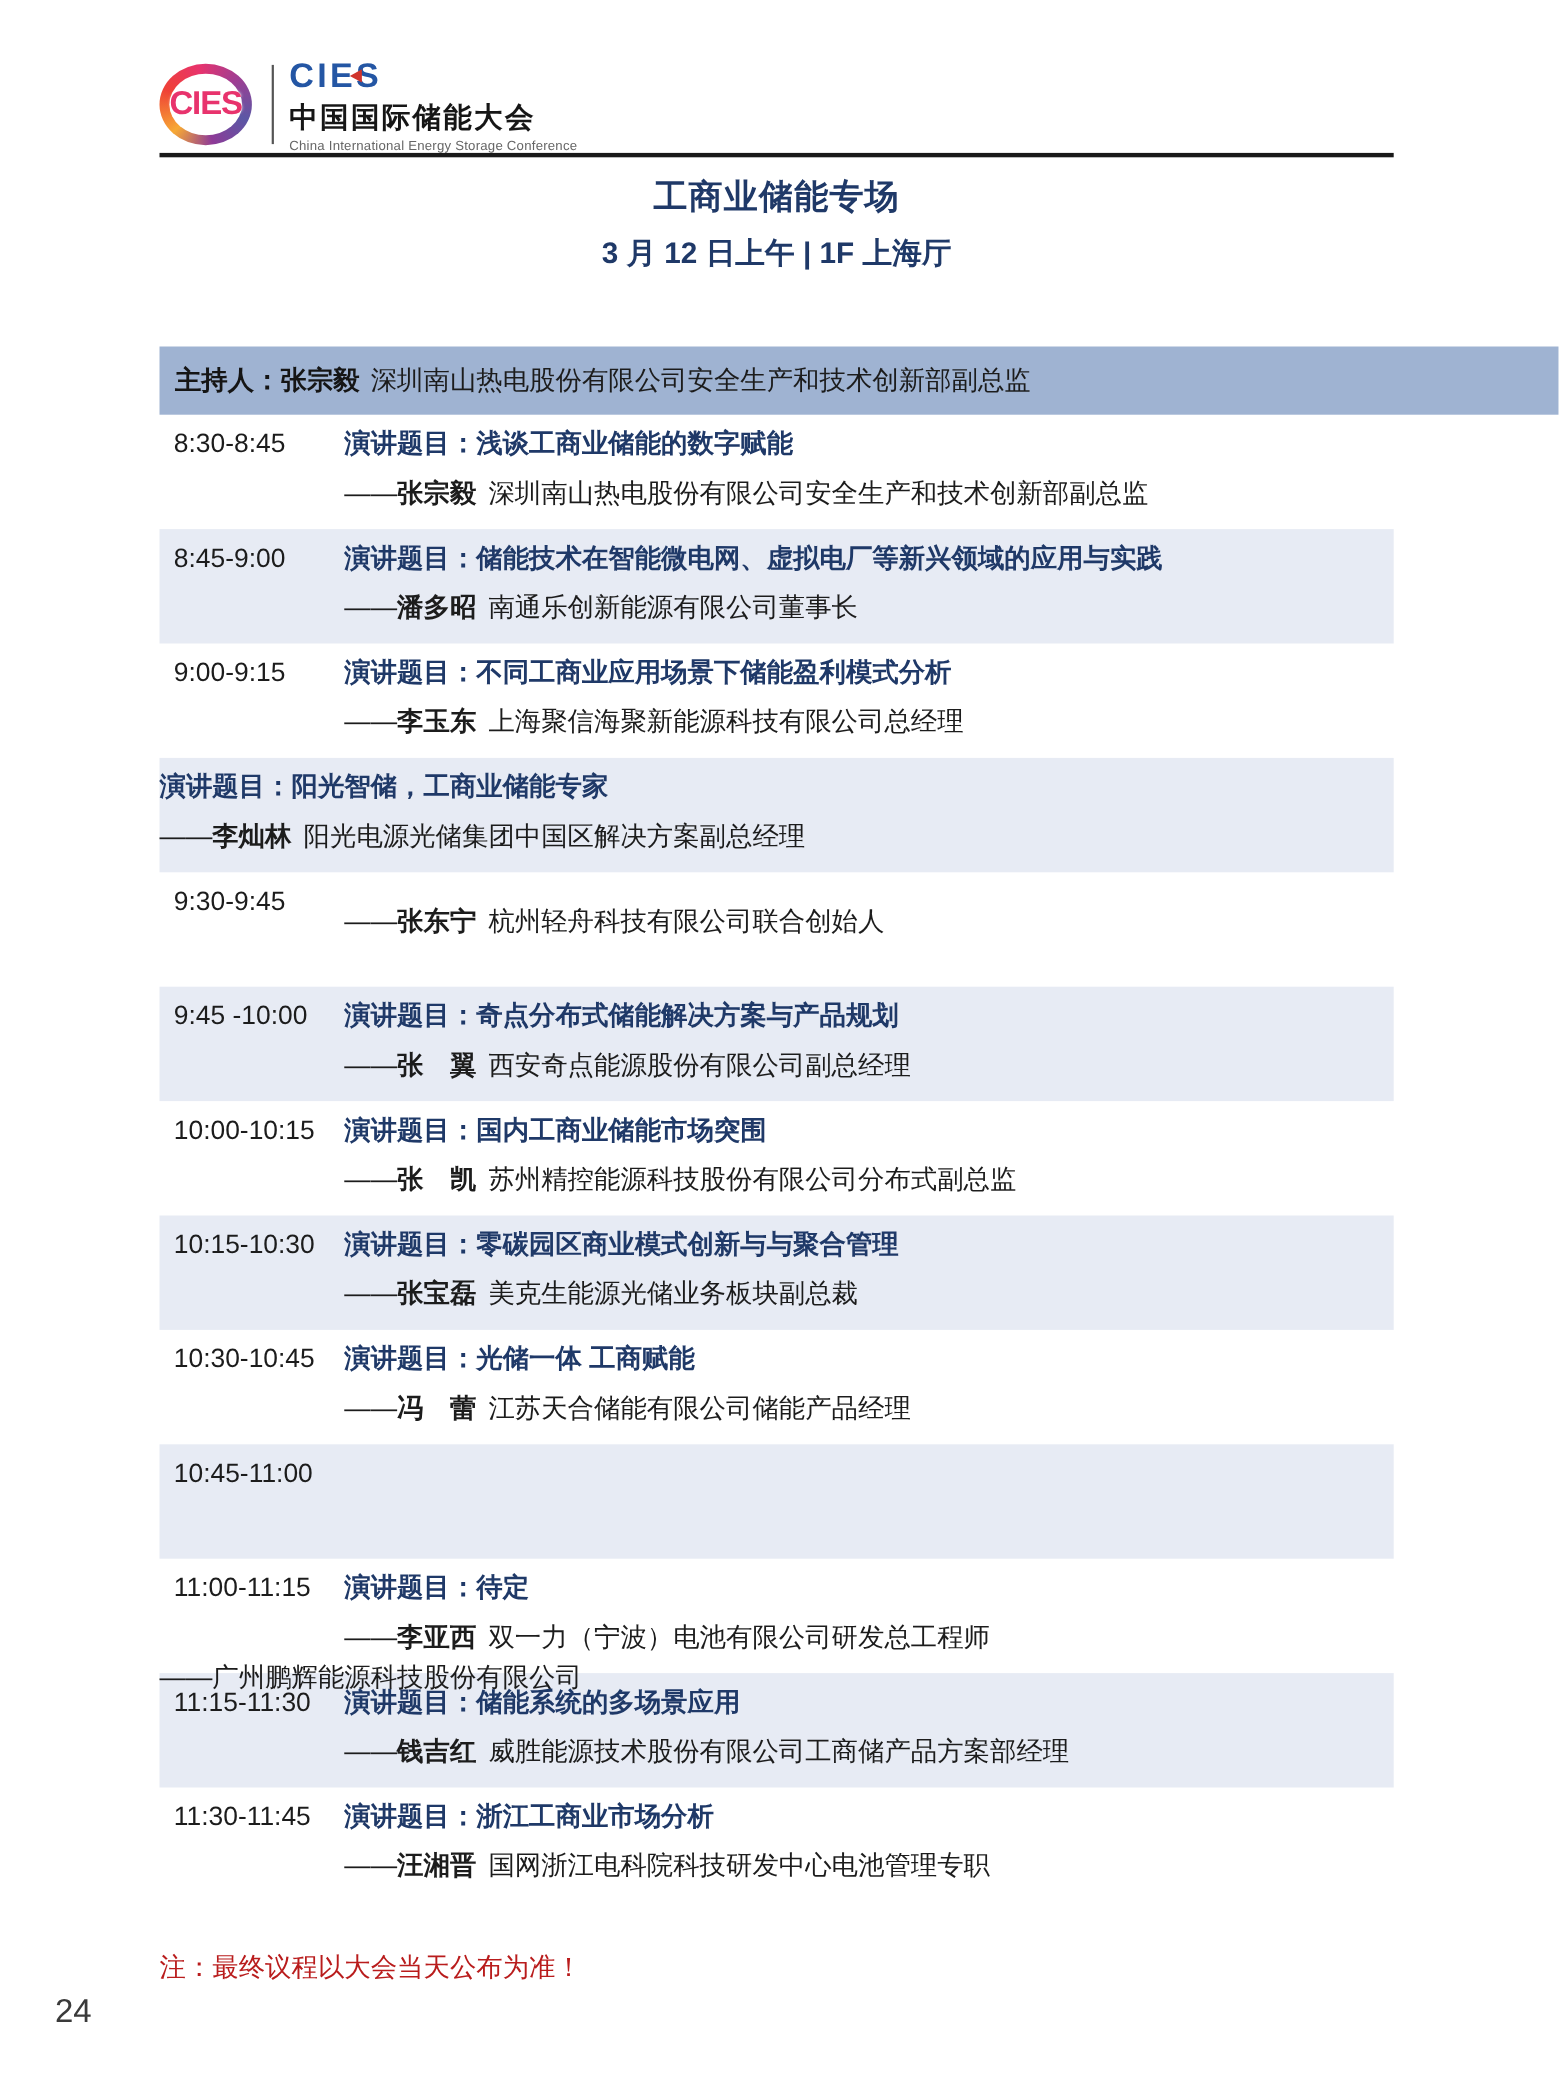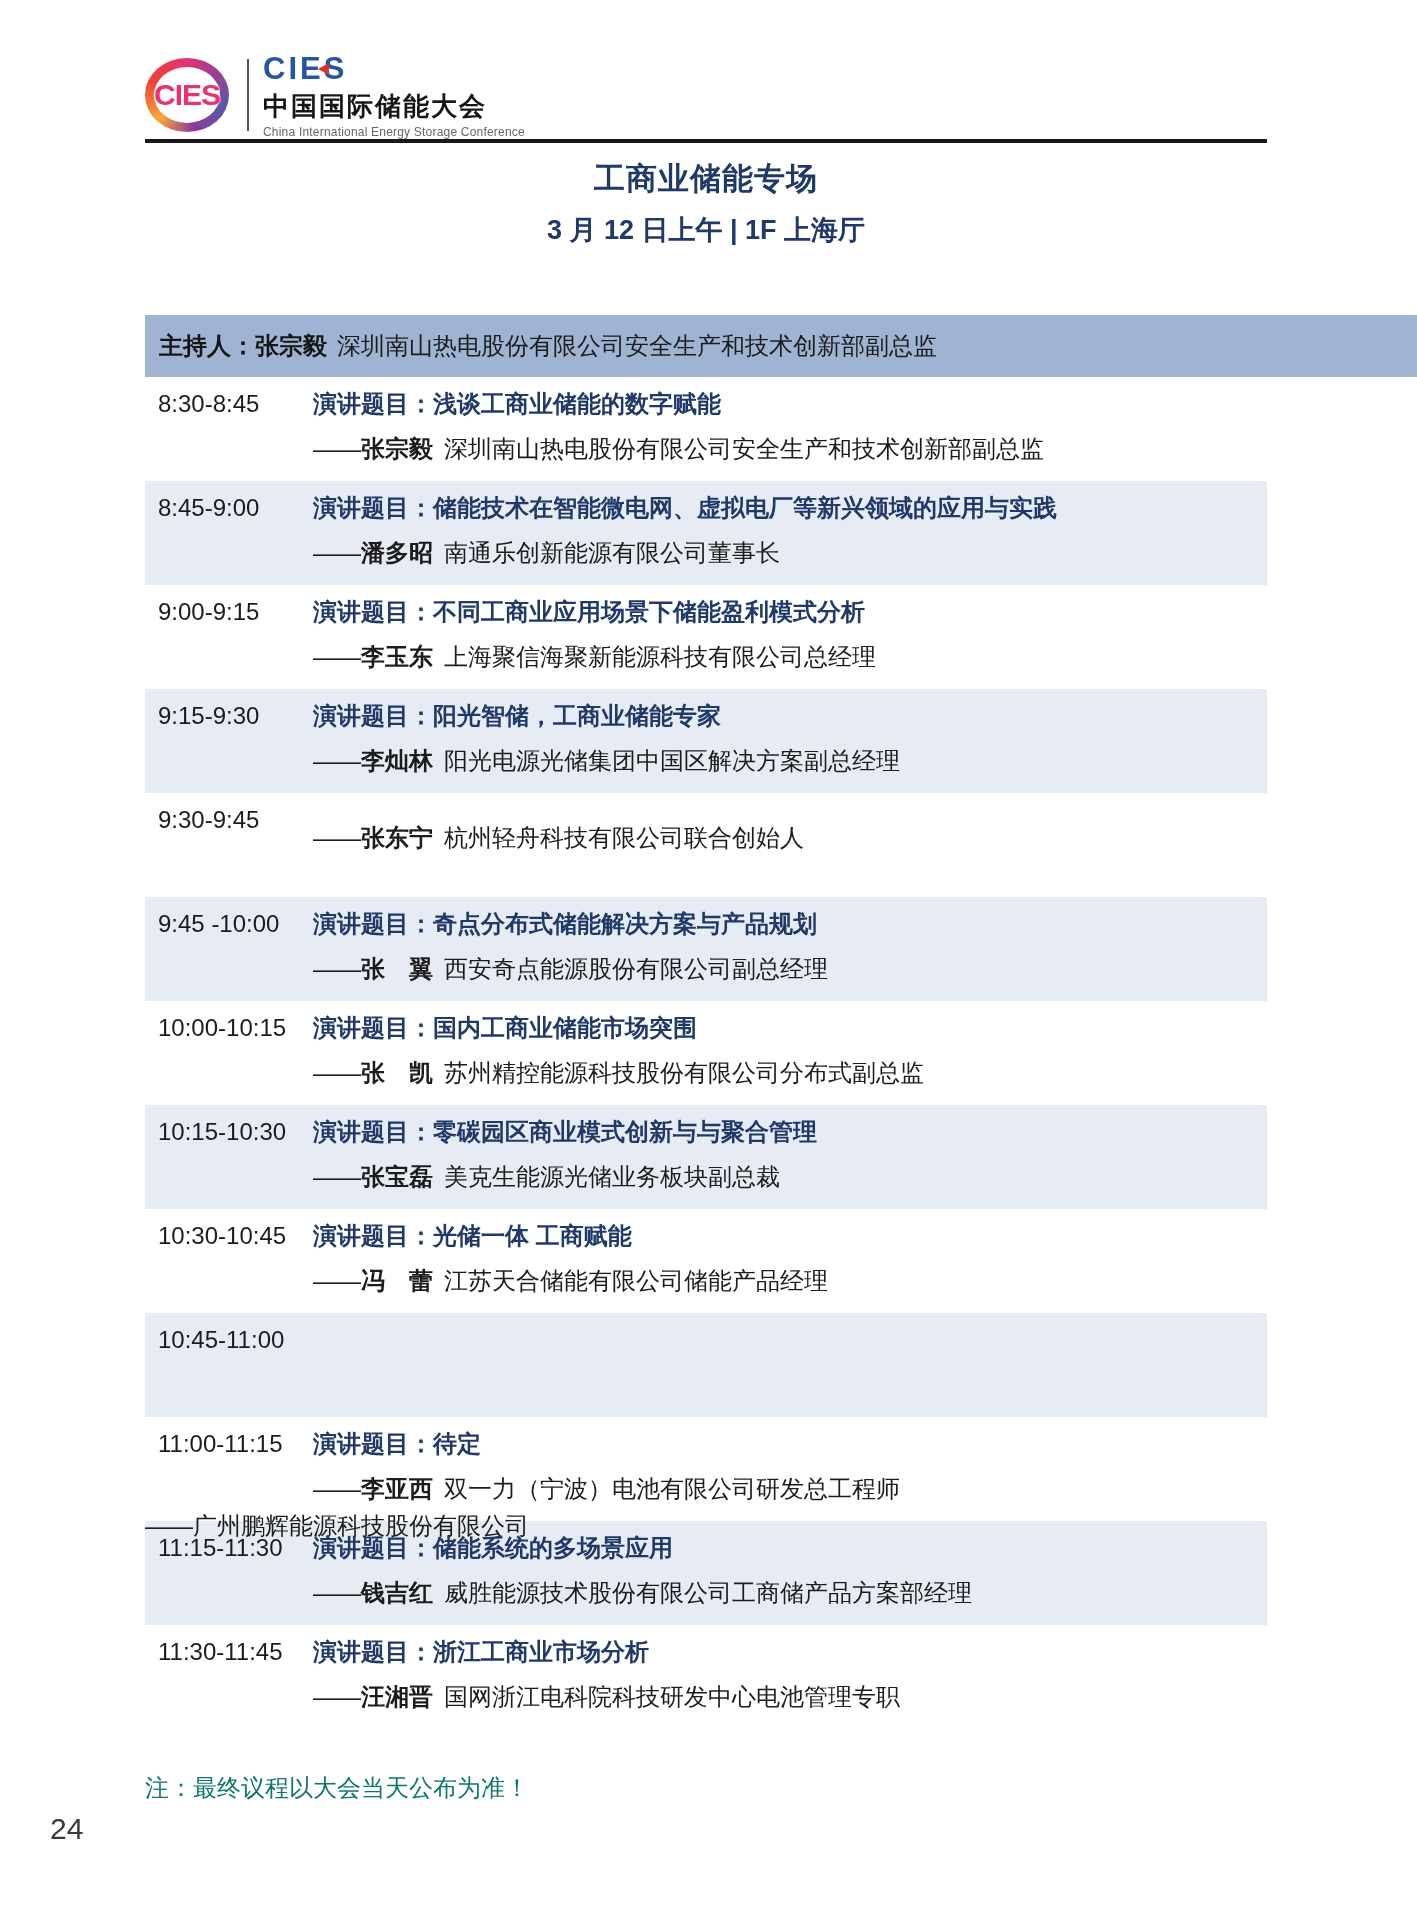--- a/index.html
+++ b/index.html
@@ -68,21 +68,21 @@
   }
   .detail-cell { flex:1; box-sizing:border-box; padding-top:13px; }
   .topic-line { font-size:24px; font-weight:700; color:#1f3968; line-height:27px; }
   .speaker-line { margin-top:18px; font-size:24px; color:#1c1c1c; line-height:27px; }
   .speaker-dash { letter-spacing:0; }
   .speaker-name { font-weight:700; }
   .speaker-affiliation { margin-left:11px; }
   .speaker-name:empty + .speaker-affiliation { margin-left:0; }
 
   
-  .footnote { position:absolute; left:145px; top:1772px; font-size:24px; color:#0f766e; }
+  .footnote { position:absolute; left:145px; top:1772px; font-size:24px; color:#b91c1c; }
   .page-number { position:absolute; left:50px; top:1812px; font-size:30px; color:#3a3a3a; }
 </style>
 </head>
 <body>
 
 <div class="page">
 
   <div class="logo-block">
     <div class="logo-badge">
       <div class="logo-ring"></div>
@@ -127,21 +127,20 @@
 
   <div class="session-row">
     <div class="time-cell">9:00-9:15</div>
     <div class="detail-cell">
       <div class="topic-line" style="color: rgb(31, 57, 104);">演讲题目：不同工商业应用场景下储能盈利模式分析</div>
       <div class="speaker-line"><span class="speaker-dash">——</span><span class="speaker-name">李玉东</span><span class="speaker-affiliation">上海聚信海聚新能源科技有限公司总经理</span></div>
     </div>
   </div>
 
   <div class="session-row" style="background: rgb(231, 235, 244);">
-    <div class="time-cell">9:15-9:30</div>
     <div class="detail-cell">
       <div class="topic-line" style="color: rgb(31, 57, 104);">演讲题目：阳光智储，工商业储能专家</div>
       <div class="speaker-line"><span class="speaker-dash">——</span><span class="speaker-name">李灿林</span><span class="speaker-affiliation">阳光电源光储集团中国区解决方案副总经理</span></div>
     </div>
   </div>
 
   <div class="session-row">
     <div class="time-cell">9:30-9:45</div>
     <div class="detail-cell">
       <div class="speaker-line"><span class="speaker-dash">——</span><span class="speaker-name">张东宁</span><span class="speaker-affiliation">杭州轻舟科技有限公司联合创始人</span></div>

